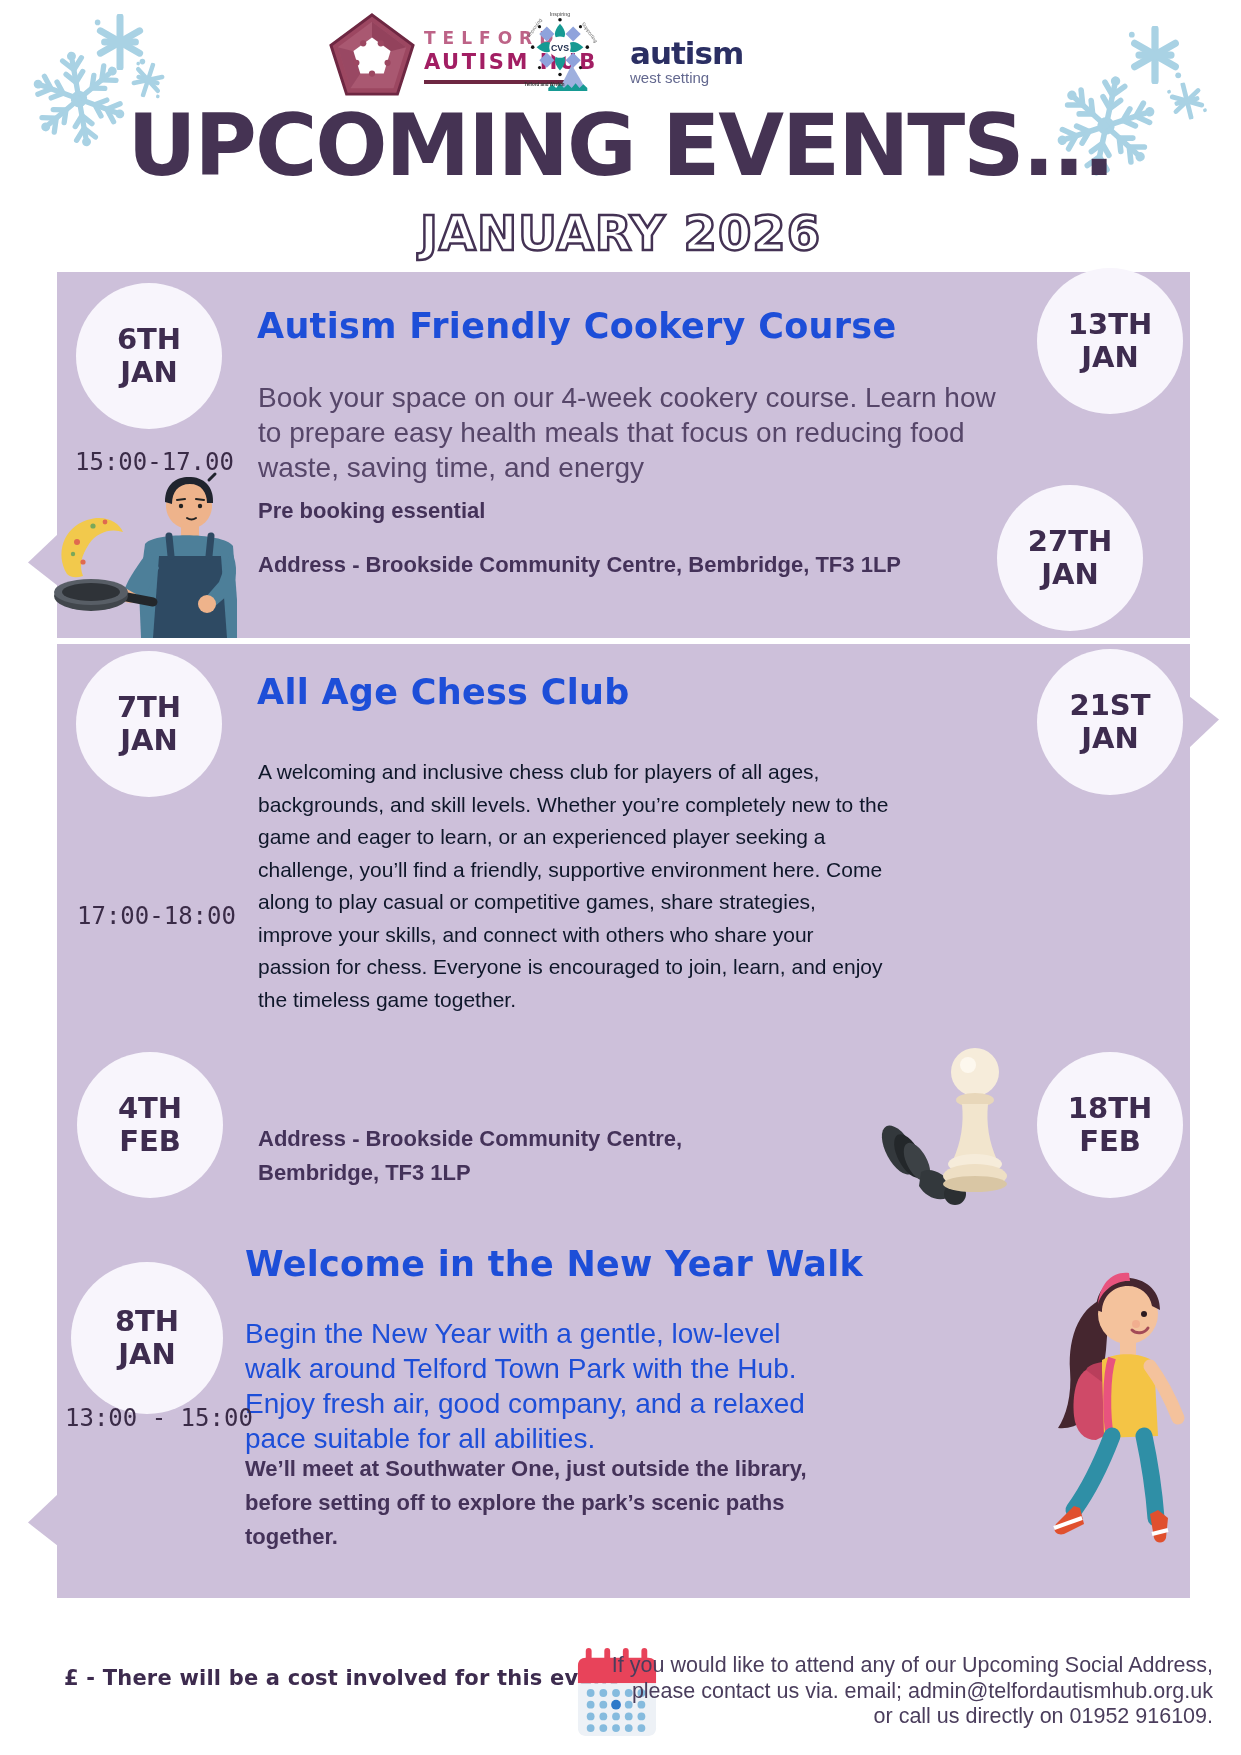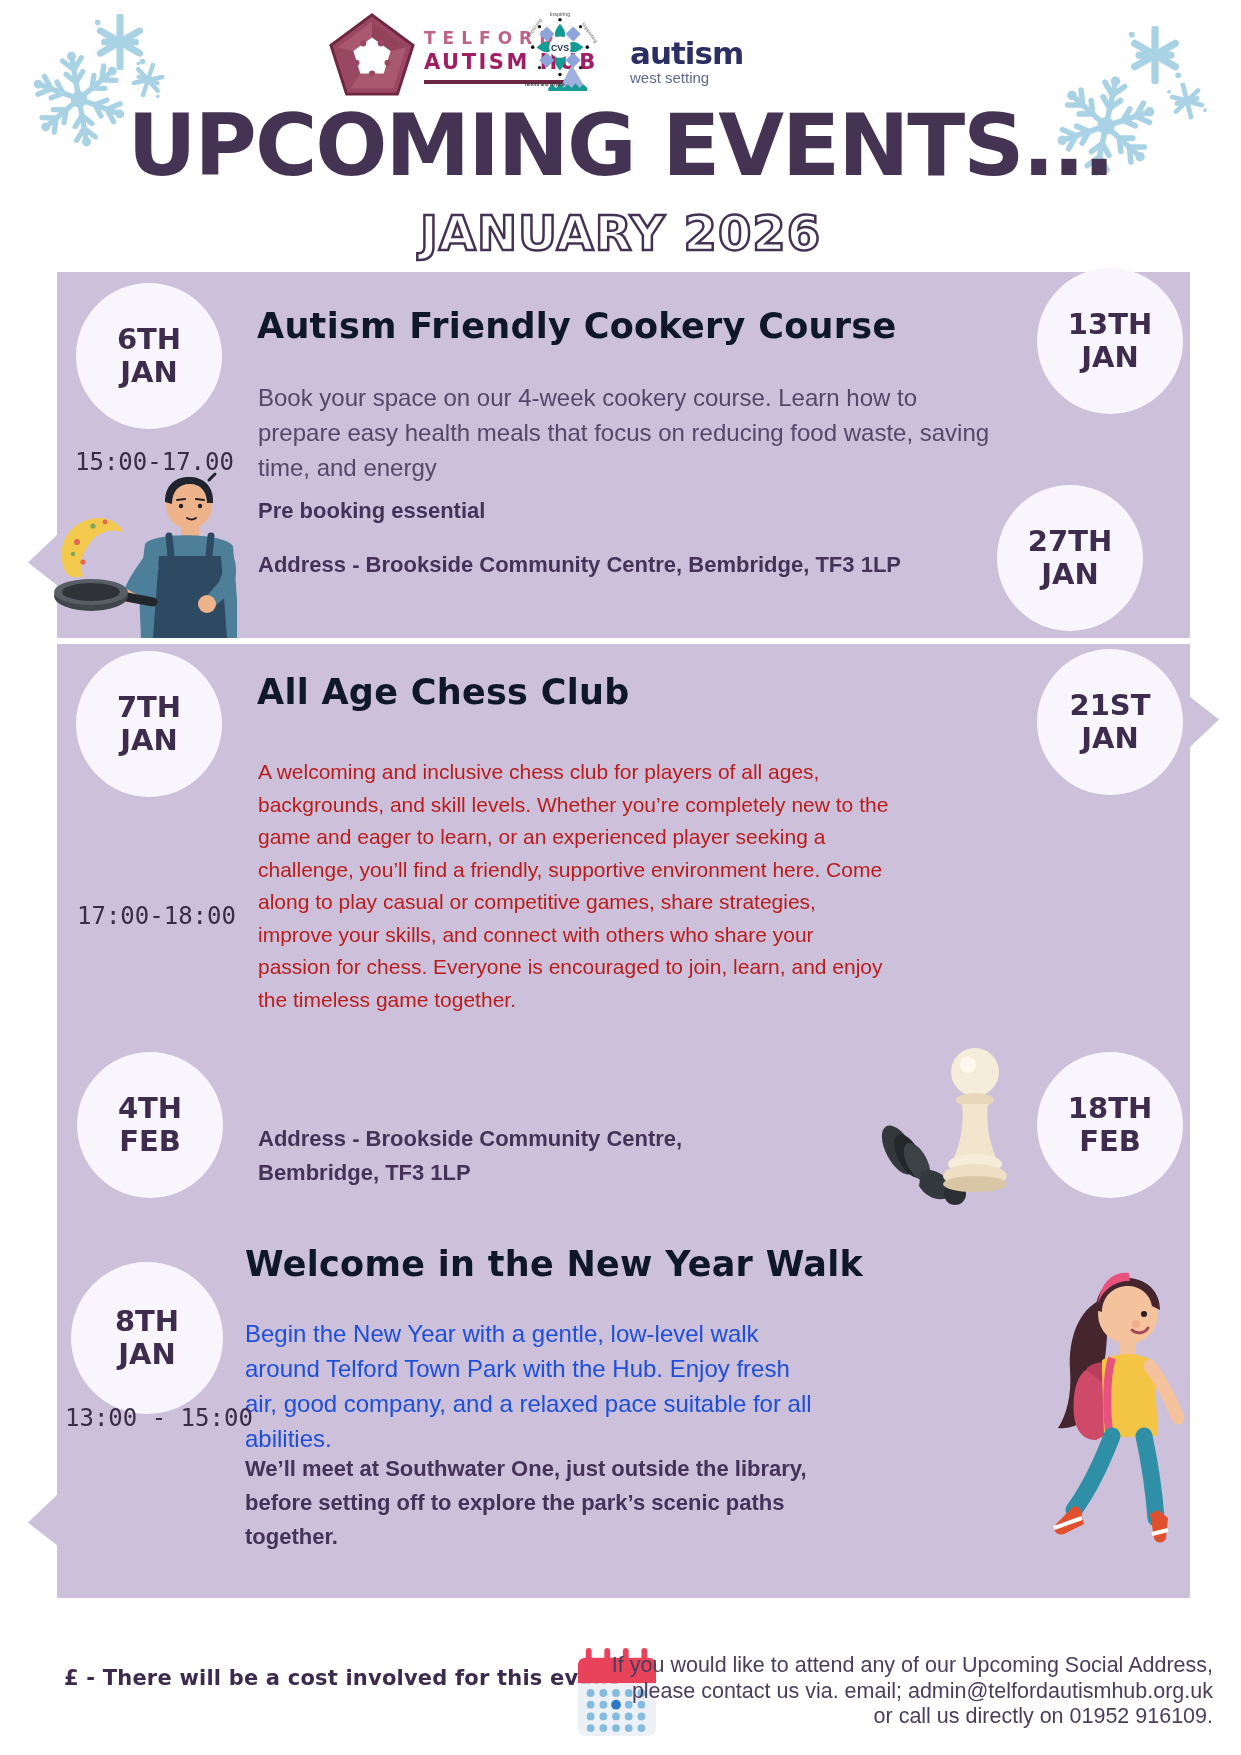--- a/index.html
+++ b/index.html
@@ -34,23 +34,23 @@
   .tail{position:absolute;width:30px;height:52px;background:#cdc0da;}
   .tail.left{left:-29px;clip-path:polygon(100% 0,0 55%,100% 100%);}
   .tail.right{right:-29px;clip-path:polygon(0 0,100% 45%,0 100%);}
 
   .bubble-circle{position:absolute;width:146px;height:146px;border-radius:50%;background:#f8f5fc;
       display:flex;flex-direction:column;align-items:center;justify-content:center;text-align:center;
       font-family:"DejaVu Sans",sans-serif;font-weight:bold;font-size:29px;line-height:1.14;color:#3e2c4f;}
   .bubble-circle.big{width:152px;height:152px;}
 
   .card-title{position:absolute;margin:0;font-family:"DejaVu Sans",sans-serif;font-weight:bold;
-      font-size:35px;letter-spacing:0.3px;color:#0f172a;}
-  .body{position:absolute;font-size:24px;line-height:35px;color:#564669;}
-  .body-sm{position:absolute;font-size:21px;line-height:32.5px;color:#b91c1c;}
+      font-size:35px;letter-spacing:0.3px;color:#1d4ed8;}
+  .body{position:absolute;font-size:28px;line-height:35px;color:#564669;}
+  .body-sm{position:absolute;font-size:21px;line-height:32.5px;color:#0f172a;}
   .body-light{color:#1d4ed8;}
   .bold-note{position:absolute;font-size:22px;line-height:34px;font-weight:bold;color:#443259;}
   .time{position:absolute;font-family:"DejaVu Sans Mono",monospace;font-size:24px;color:#3a2b47;white-space:nowrap;}
 
   
   .cost-note{position:absolute;left:64px;top:1666px;font-family:"DejaVu Sans",sans-serif;
       font-weight:bold;font-size:21px;letter-spacing:0.2px;color:#3d2b4e;}
   .calendar{position:absolute;left:576px;top:1648px;}
   .contact{position:absolute;right:28px;top:1653px;text-align:right;font-size:21.5px;line-height:25.5px;color:#4a3d5c;}
 </style>

